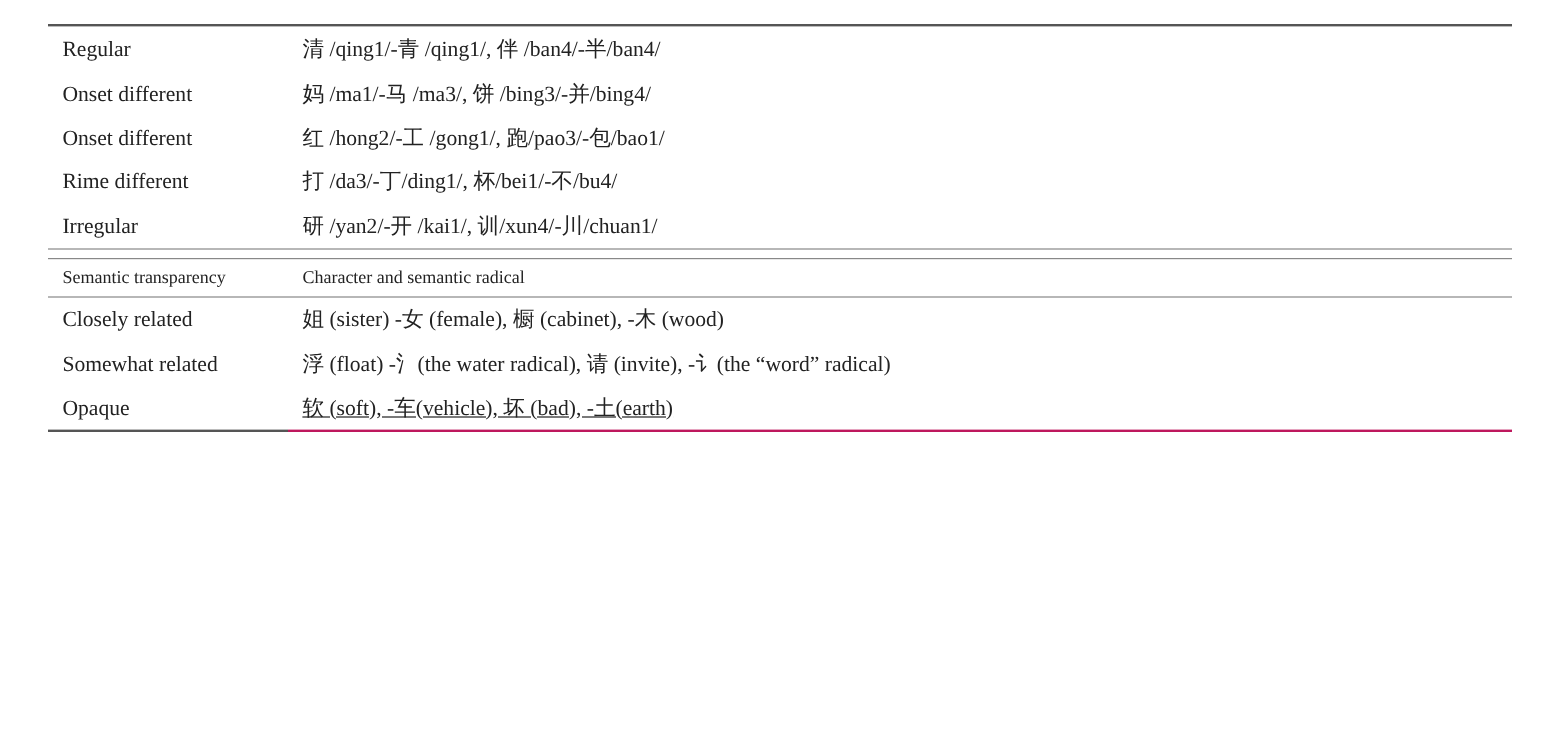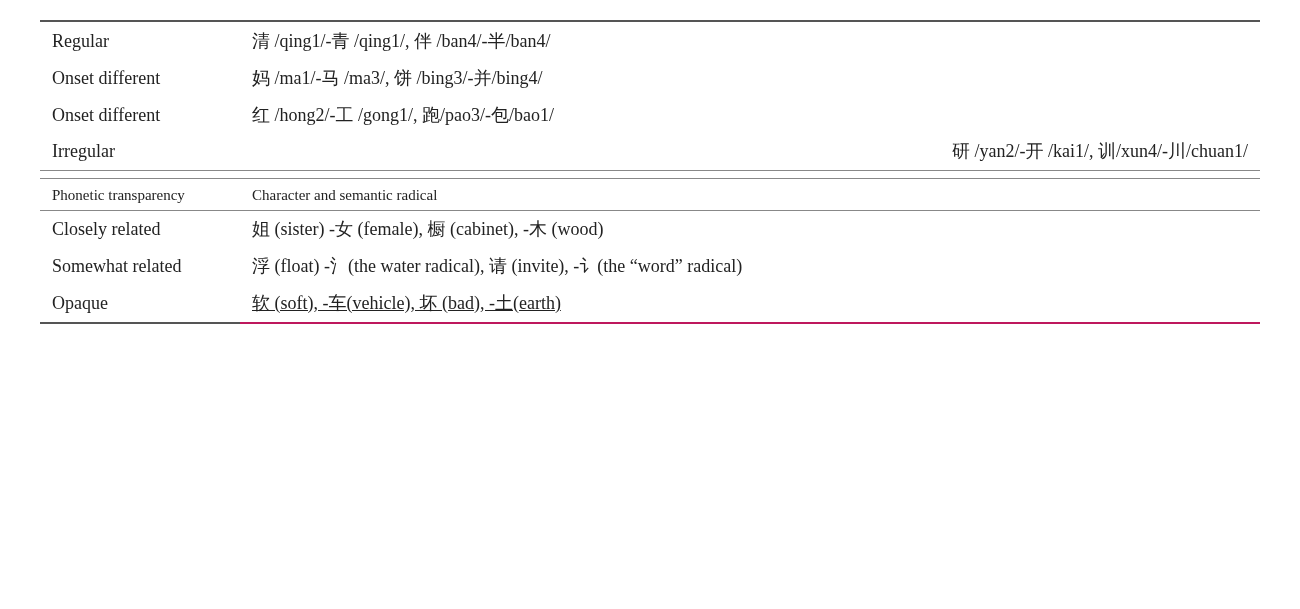--- a/index.html
+++ b/index.html
@@ -72,30 +72,34 @@
       </tr>
       <tr class="data-row">
         <td class="col-left">Onset different</td>
         <td class="col-right">妈 /ma1/-马 /ma3/, 饼 /bing3/-并/bing4/</td>
       </tr>
       <tr class="data-row">
         <td class="col-left">Onset different</td>
         <td class="col-right">红 /hong2/-工 /gong1/, 跑/pao3/-包/bao1/</td>
       </tr>
       <tr class="data-row">
+        <td class="col-left">Rime different</td>
+        <td class="col-right">打 /da3/-丁/ding1/, 杯/bei1/-不/bu4/</td>
+      </tr>
+      <tr class="data-row">
         <td class="col-left" style="border-bottom: 1.5px solid #888;">Irregular</td>
-        <td class="col-right" style="border-bottom: 1.5px solid #888; text-align: right;">研 /yan2/-开 /kai1/, 训/xun4/-川/chuan1/</td>
+        <td class="col-right" style="border-bottom: 1.5px solid #888;">研 /yan2/-开 /kai1/, 训/xun4/-川/chuan1/</td>
       </tr>
 
       <tr>
         <td colspan="2" style="height: 8px;"></td>
       </tr>
 
       <tr class="section-header-row">
-        <td class="col-left">Phonetic transparency</td>
+        <td class="col-left">Semantic transparency</td>
         <td class="col-right">Character and semantic radical</td>
       </tr>
 
       <tr class="data-row">
         <td class="col-left">Closely related</td>
         <td class="col-right">姐 (sister) -女 (female), 橱 (cabinet), -木 (wood)</td>
       </tr>
       <tr class="data-row">
         <td class="col-left">Somewhat related</td>
         <td class="col-right">浮 (float) -氵(the water radical), 请 (invite), -讠(the “word” radical)</td>

